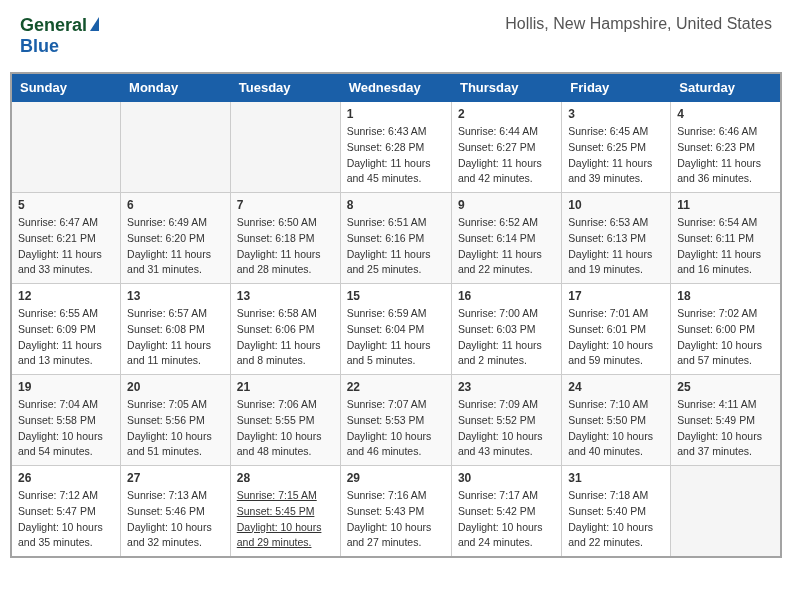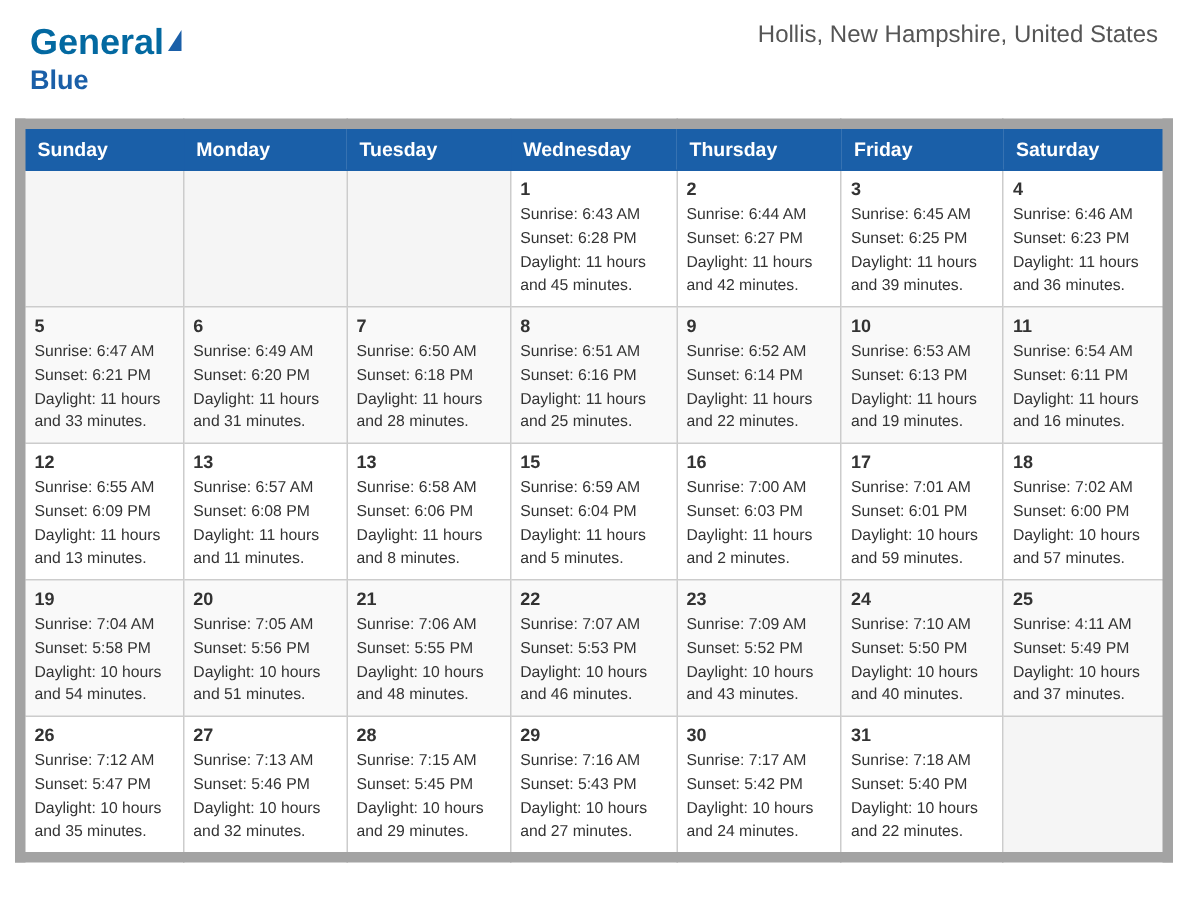--- a/index.html
+++ b/index.html
@@ -34,21 +34,21 @@
       font-weight: bold;
       color: #333;
     }
     .location {
       font-size: 16px;
       color: #555;
     }
     .calendar {
       width: 100%;
       border-collapse: collapse;
-      border: 7px solid #a3a3a3;
+      border: 2px solid #a3a3a3;
     }
     .calendar th {
       background: #1a5fa8;
       color: #fff;
       text-align: left;
       padding: 6px 8px;
       font-size: 13px;
       border: 1px solid #1a5fa8;
     }
     .calendar td {
@@ -88,21 +88,21 @@
     .row-odd td { background: #fff; }
     .row-even td { background: #f0f0f0; }
     .row-odd td.empty { background: #f5f5f5; }
   </style>
 </head>
 <body>
 
 <div class="header">
   <div class="logo">
     <div class="logo-row">
-      <span style="font-size:24px;font-weight:bold;color:#0369a1;">General</span>
+      <span style="font-size:18px;font-weight:bold;color:#14532d;">General</span>
       <span style="display:inline-block;width:0;height:0;border-left:9px solid transparent;border-bottom:14px solid #1a5fa8;margin-left:3px;position:relative;top:-2px;"></span>
     </div>
     <div>
       <span style="font-size:18px;font-weight:bold;color:#1a5fa8;">Blue</span>
     </div>
   </div>
   <div class="title-area">
     <div class="location">Hollis, New Hampshire, United States</div>
   </div>
 </div>
@@ -316,21 +316,21 @@
         </td>
         <td>
           <span class="day-num">27</span>
           <div class="day-info" style="white-space: pre-line;">Sunrise: 7:13 AM
 Sunset: 5:46 PM
 Daylight: 10 hours
 and 32 minutes.</div>
         </td>
         <td>
           <span class="day-num">28</span>
-          <div class="day-info" style="white-space: pre-line;">Sunrise: 7:15 AM
+          <div class="day-info" style="white-space: pre-line; text-decoration: underline;">Sunrise: 7:15 AM
 Sunset: 5:45 PM
 Daylight: 10 hours
 and 29 minutes.</div>
         </td>
         <td>
           <span class="day-num">29</span>
           <div class="day-info" style="white-space: pre-line;">Sunrise: 7:16 AM
 Sunset: 5:43 PM
 Daylight: 10 hours
 and 27 minutes.</div>

